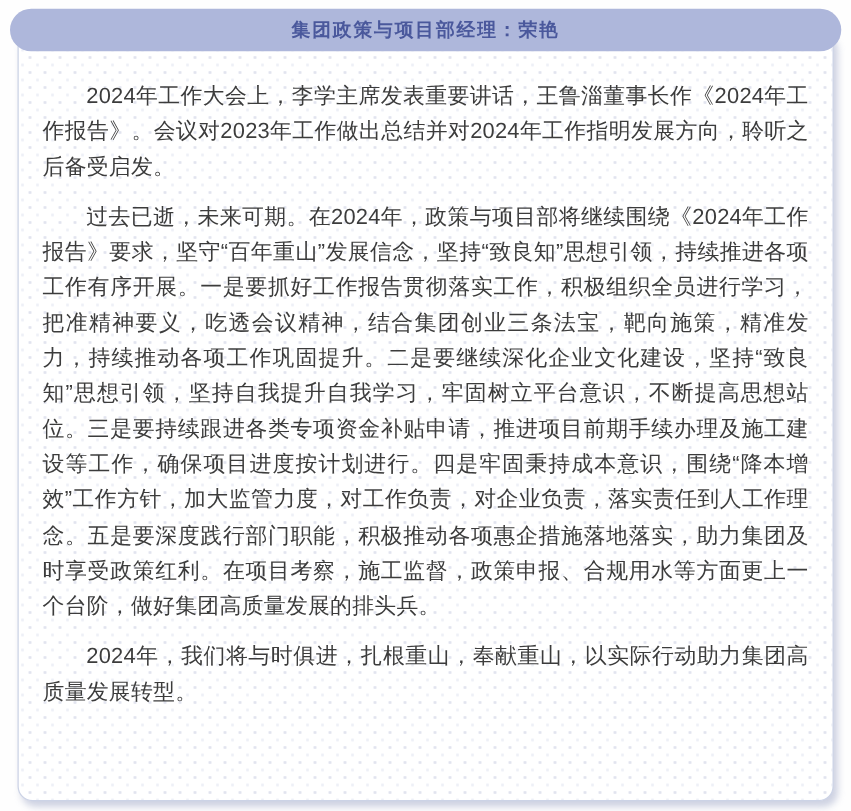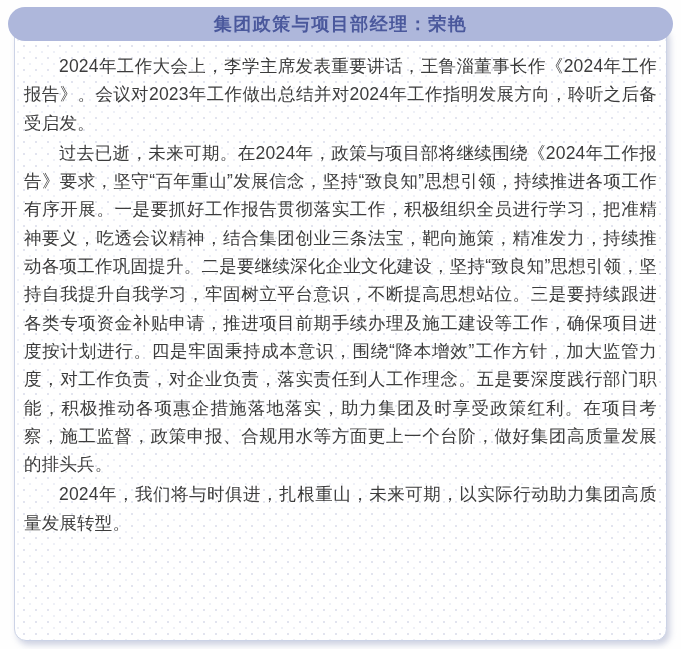--- a/index.html
+++ b/index.html
@@ -23,21 +23,21 @@
     height: 34px;
     border-radius: 17px;
     background: #aeb7db;
     display: flex;
     align-items: center;
     justify-content: center;
     z-index: 2;
   }
   .banner-title {
     color: #4a589c;
-    font-size: 18px;
+    font-size: 15px;
     font-weight: 700;
     letter-spacing: 1.5px;
     white-space: nowrap;
   }
   .card {
     position: absolute;
     left: 14px;
     top: 24px;
     width: 653px;
     height: 617px;
@@ -51,37 +51,37 @@
     background-position: 3px 3px, 9px 9px;
     border: 1px solid #ccd3e6;
     border-radius: 12px;
     box-shadow: 3px 4px 6px rgba(148, 158, 192, 0.45);
     padding: 25px 7px 0 7px;
   }
   .content {
     width: 100%;
   }
   .para {
-    margin: 2px;
+    margin: 12px;
     text-indent: 2em;
     font-size: 17.5px;
     line-height: 28.3px;
     color: #3c3c3c;
     letter-spacing: 0.2px;
     text-align: justify;
     text-justify: inter-ideograph;
   }
 </style>
 </head>
 <body>
 
 <div class="page">
   <div class="banner">
     <span class="banner-title">集团政策与项目部经理：荣艳</span>
   </div>
   <div class="card">
     <div class="content">
         <p class="para">2024年工作大会上，李学主席发表重要讲话，王鲁淄董事长作《2024年工作报告》。会议对2023年工作做出总结并对2024年工作指明发展方向，聆听之后备受启发。</p>
         <p class="para">过去已逝，未来可期。在2024年，政策与项目部将继续围绕《2024年工作报告》要求，坚守“百年重山”发展信念，坚持“致良知”思想引领，持续推进各项工作有序开展。一是要抓好工作报告贯彻落实工作，积极组织全员进行学习，把准精神要义，吃透会议精神，结合集团创业三条法宝，靶向施策，精准发力，持续推动各项工作巩固提升。二是要继续深化企业文化建设，坚持“致良知”思想引领，坚持自我提升自我学习，牢固树立平台意识，不断提高思想站位。三是要持续跟进各类专项资金补贴申请，推进项目前期手续办理及施工建设等工作，确保项目进度按计划进行。四是牢固秉持成本意识，围绕“降本增效”工作方针，加大监管力度，对工作负责，对企业负责，落实责任到人工作理念。五是要深度践行部门职能，积极推动各项惠企措施落地落实，助力集团及时享受政策红利。在项目考察，施工监督，政策申报、合规用水等方面更上一个台阶，做好集团高质量发展的排头兵。</p>
-        <p class="para">2024年，我们将与时俱进，扎根重山，未来可期，以实际行动助力集团高质量发展转型。</p>
+        <p class="para">2024年，我们将与时俱进，扎根重山，奉献重山，以实际行动助力集团高质量发展转型。</p>
       </div>
   </div>
 </div>
 
 </body></html>

